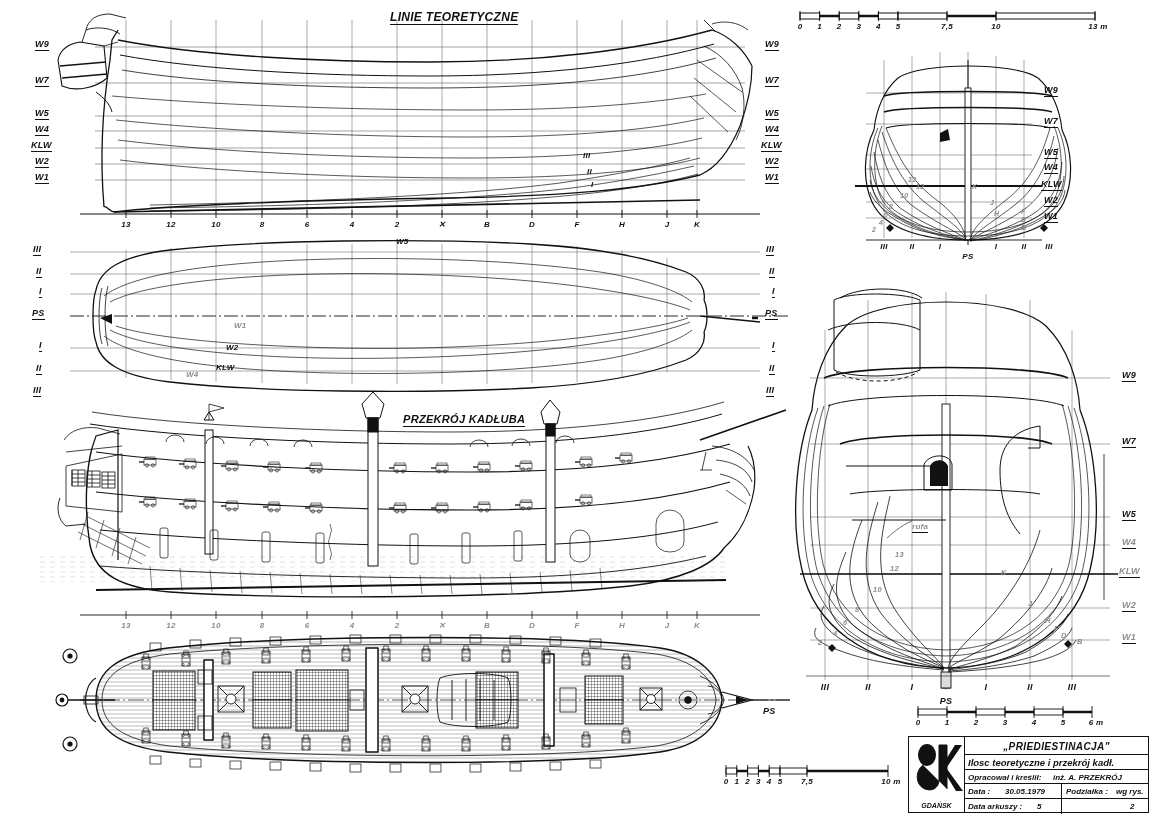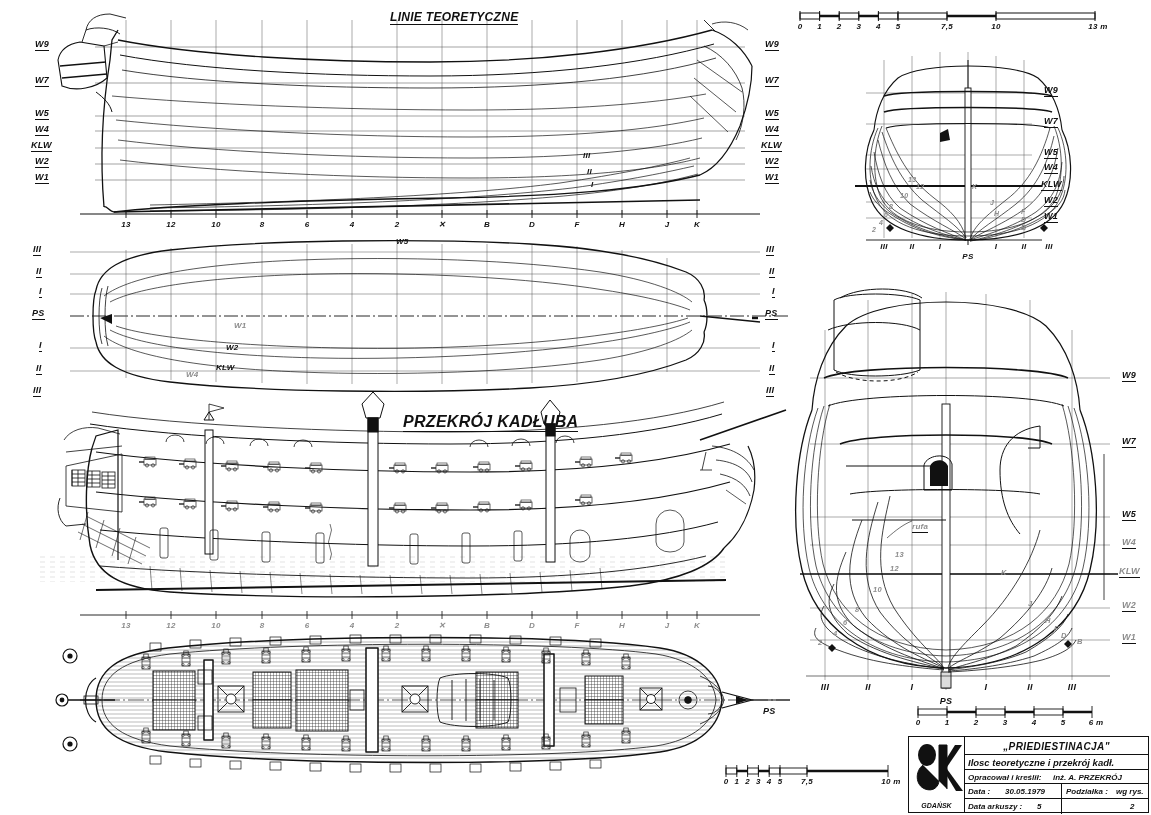--- a/index.html
+++ b/index.html
@@ -9,21 +9,21 @@
     color:#111;
   }
   #sheet{position:absolute;inset:0;width:1151px;height:815px;}
   .lbl{position:absolute;font-style:italic;font-weight:700;white-space:nowrap;
        line-height:1;letter-spacing:.3px;}
   .lbl.u{border-bottom:1px solid #111;padding-bottom:1px;}
   .t9{font-size:9px;}
   .t8{font-size:8px;}
   .t75{font-size:7.5px;}
   .t7{font-size:7px;}
-  .t11{font-size:16px;}
+  .t11{font-size:11px;}
   .t12{font-size:12px;}
   .grey{color:#8d8d8d;}
   .ctr{transform:translateX(-50%);}
   svg{display:block;}
   .title-blk{position:absolute;left:908px;top:736px;width:241px;height:77px;
              border:1.6px solid #111;background:#fff;box-sizing:border-box;}
   .tb-logo{position:absolute;left:0;top:0;width:56px;height:100%;
            border-right:1.4px solid #111;box-sizing:border-box;}
   .tb-right{position:absolute;left:56px;top:0;right:0;height:100%;}
   .tb-row{border-bottom:1.2px solid #111;box-sizing:border-box;position:relative;}

